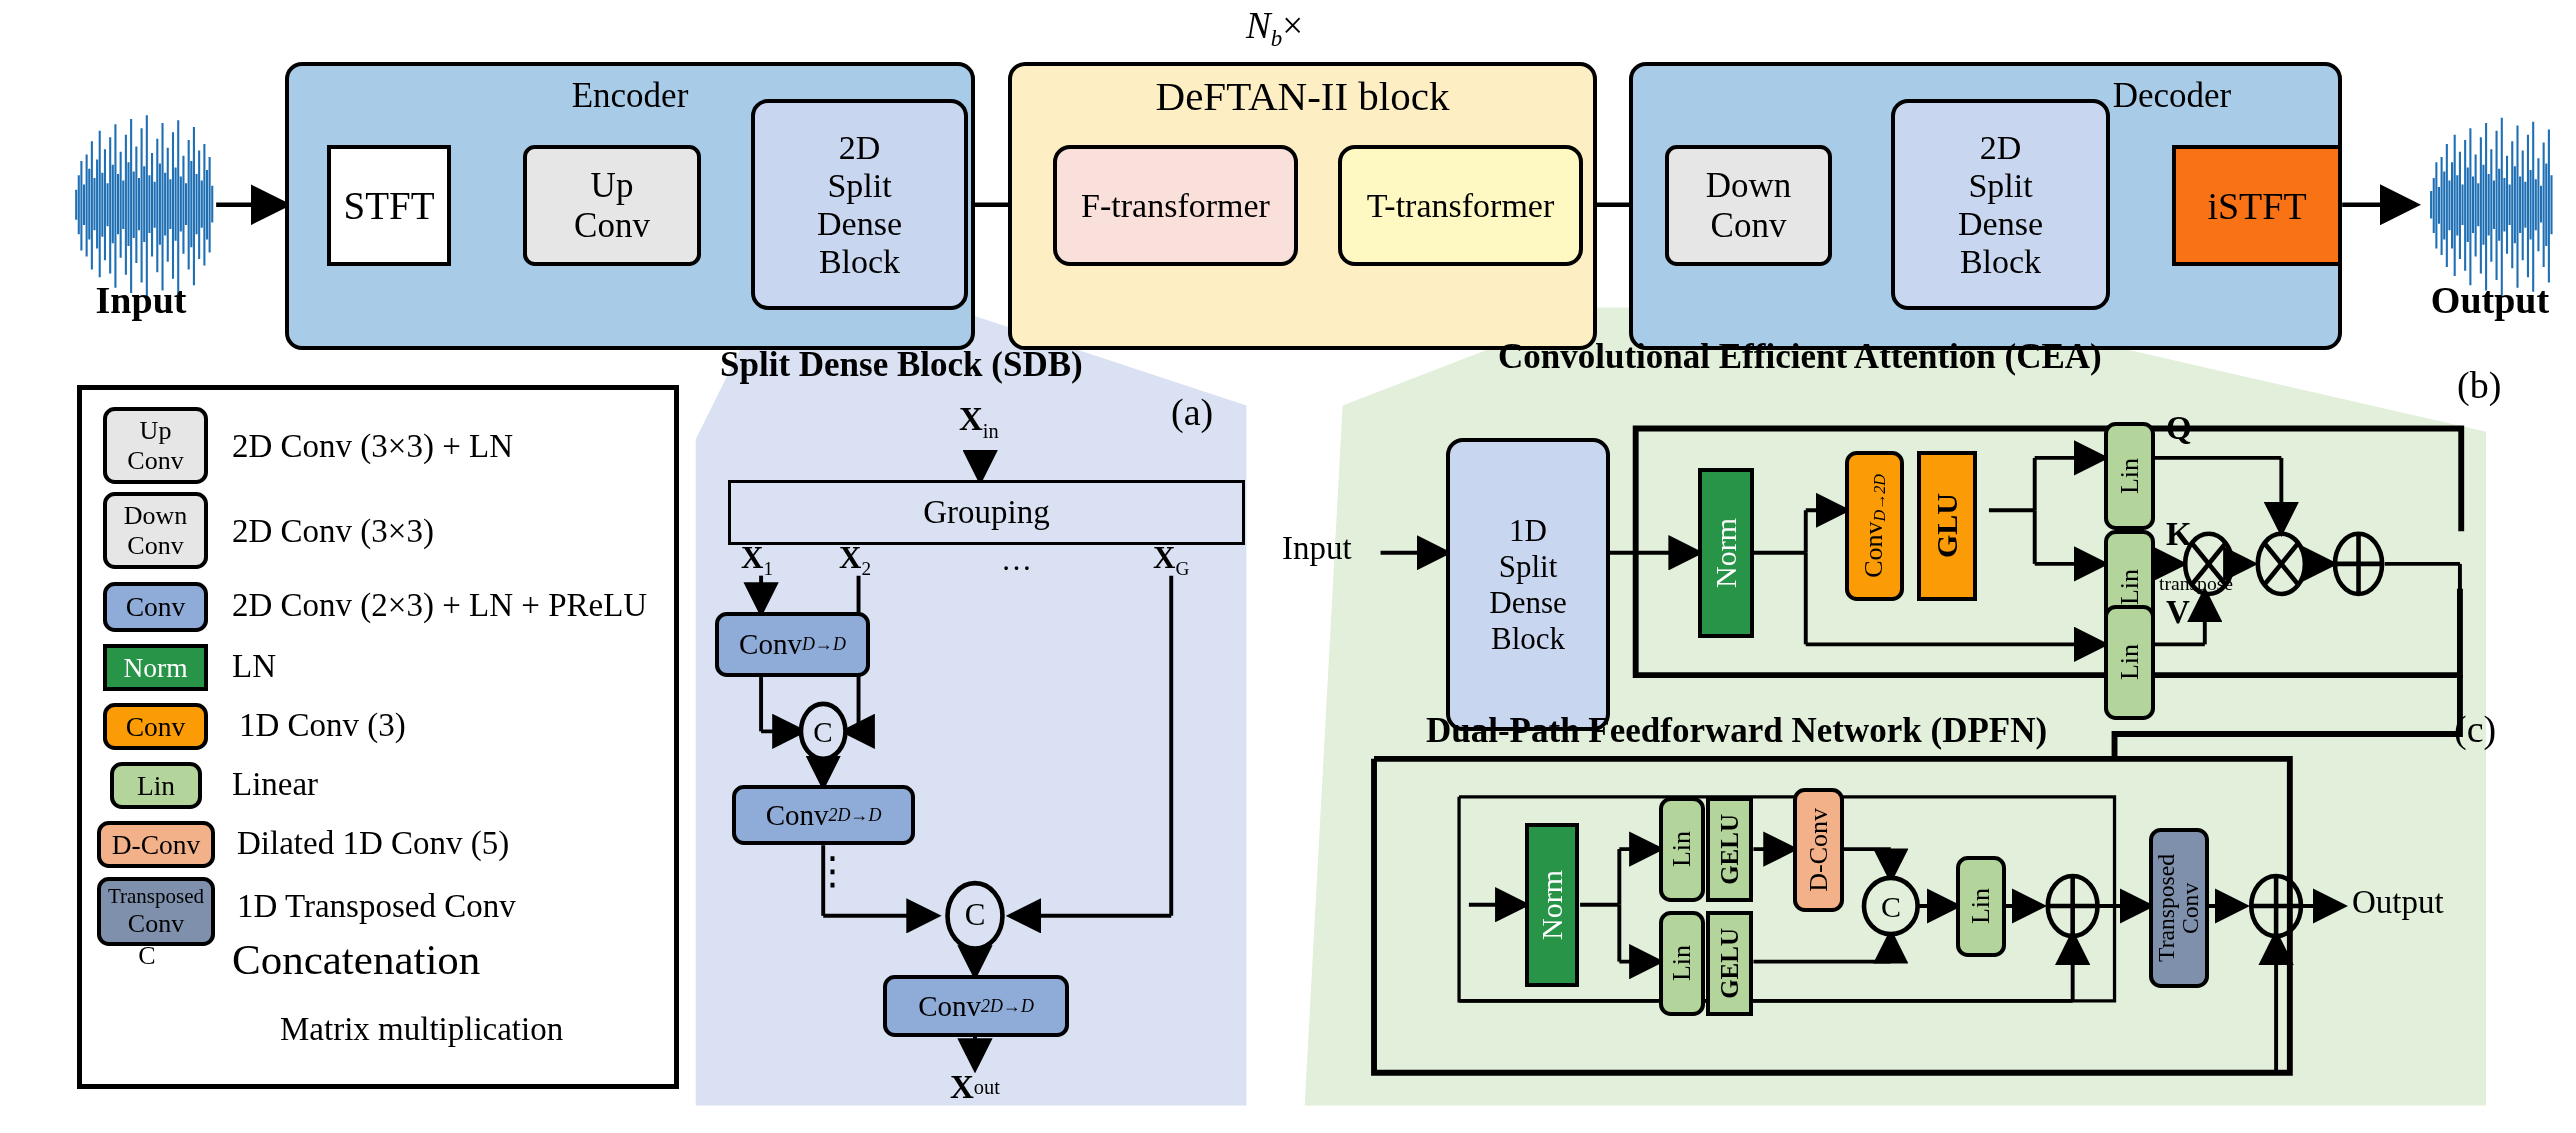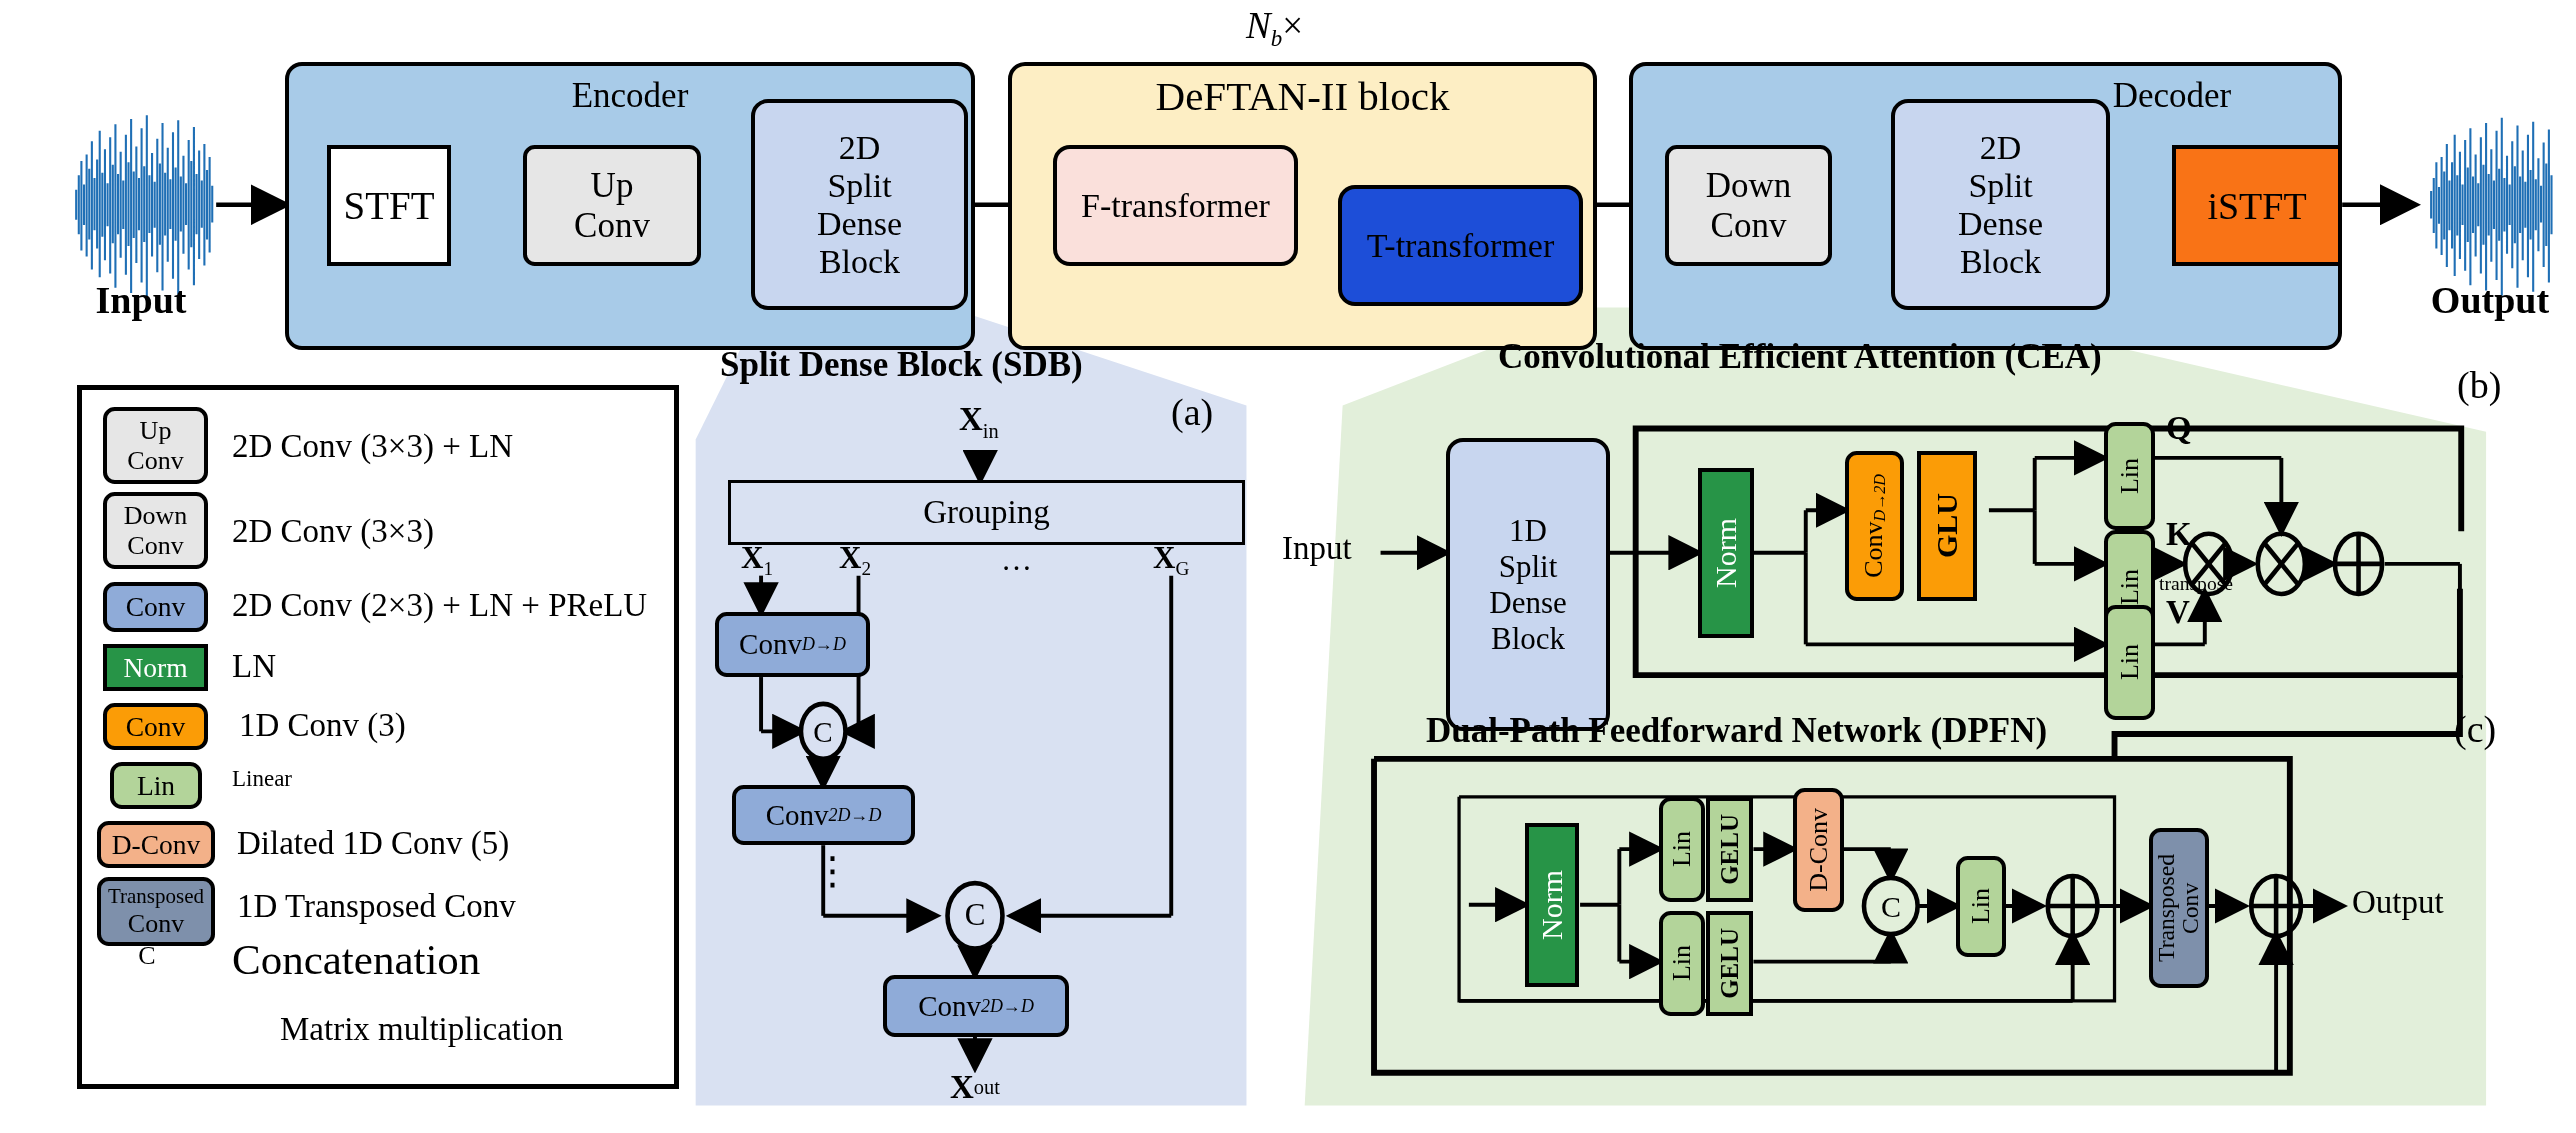--- a/index.html
+++ b/index.html
@@ -222,21 +222,21 @@
 
 <div class="box rnd abs" style="left:1008px;top:62px;width:589px;height:288px;background:#fdeec4;"></div>
 <div class="lbl ctr" style="left:1008px;top:77px;width:589px;height:39px;font-size:41px;">DeFTAN-II block</div>
 <div class="lbl" style="left:1246px;top:6.5px;font-size:37px;font-style:italic;">
   <span>N</span><span class="sub">b</span><span style="font-style:normal;">×</span>
 </div>
 
 <div class="box rnd abs ctr" style="left:1053px;top:145px;width:245px;height:121px;background:#fae0db;font-size:34px;">
   <span>F-transformer</span>
 </div>
-<div class="box rnd abs ctr" style="left:1338px;top:145px;width:245px;height:121px;background:#1d4ed8;font-size:34px;margin-top:40px;">
+<div class="box rnd abs ctr" style="left:1338px;top:145px;width:245px;height:121px;background:#fef9c3;font-size:34px;">
   <span>T-transformer</span>
 </div>
 
 <div class="box rnd abs" style="left:1629px;top:62px;width:713px;height:288px;background:#a8cbe8;"></div>
 <div class="lbl ctr" style="left:2041px;top:77px;width:262px;height:39px;font-size:35px;">Decoder</div>
 
 <div class="box rndS abs ctr" style="left:1665px;top:145px;width:167px;height:121px;background:#e6e6e6;font-size:35px;flex-direction:column;">
   <span>Down</span>
   <span>Conv</span>
 </div>
@@ -278,21 +278,21 @@
 <div class="lbl" style="left:232px;top:649px;font-size:33px;">LN</div>
 
 <div class="box rndS abs ctr" style="left:103px;top:703px;width:105px;height:47px;background:#fb9c06;font-size:27.5px;">
   <span>Conv</span>
 </div>
 <div class="lbl" style="left:239px;top:708px;font-size:33px;">1D Conv (3)</div>
 
 <div class="box rndS abs ctr" style="left:110px;top:762px;width:92px;height:47px;background:#b3d49a;font-size:27.5px;">
   <span>Lin</span>
 </div>
-<div class="lbl" style="left:232px;top:767px;font-size:23px;">Linear</div>
+<div class="lbl" style="left:232px;top:767px;font-size:33px;">Linear</div>
 
 <div class="box rndS abs ctr" style="left:97px;top:821px;width:118px;height:47px;background:#f3b189;font-size:27.5px;">
   <span>D-Conv</span>
 </div>
 <div class="lbl" style="left:237px;top:826px;font-size:33px;">Dilated 1D Conv (5)</div>
 
 <div class="box rndS abs ctr" style="left:97px;top:877px;width:118px;height:69px;background:#7e90ab;flex-direction:column;">
   <span style="font-size:21px;">Transposed</span>
   <span style="font-size:26px;">Conv</span>
 </div>

